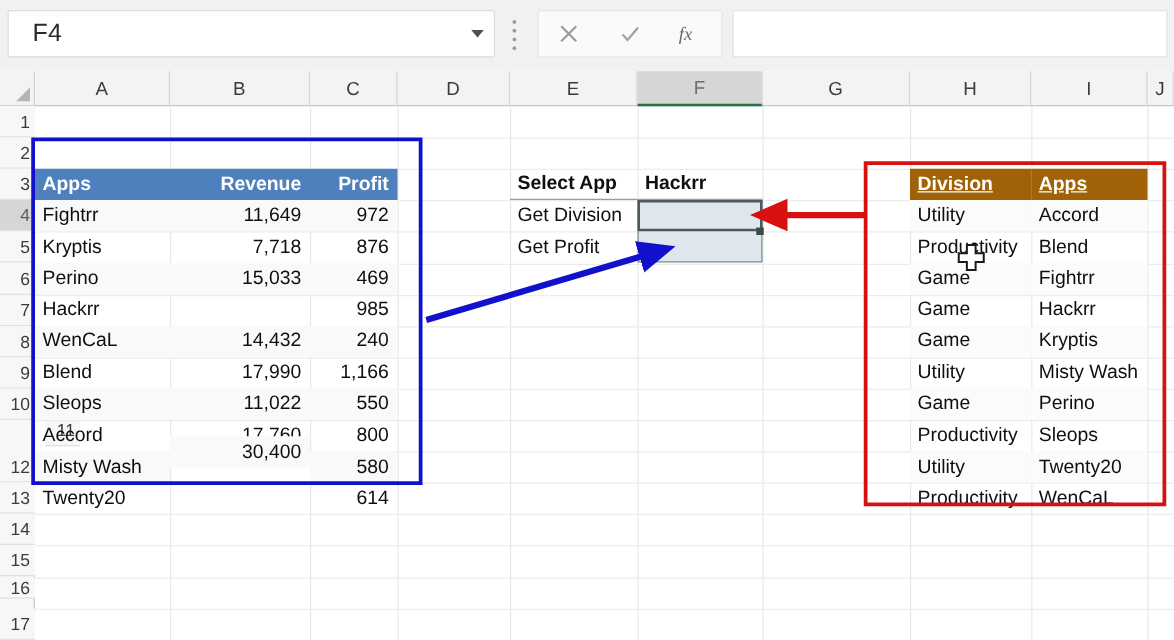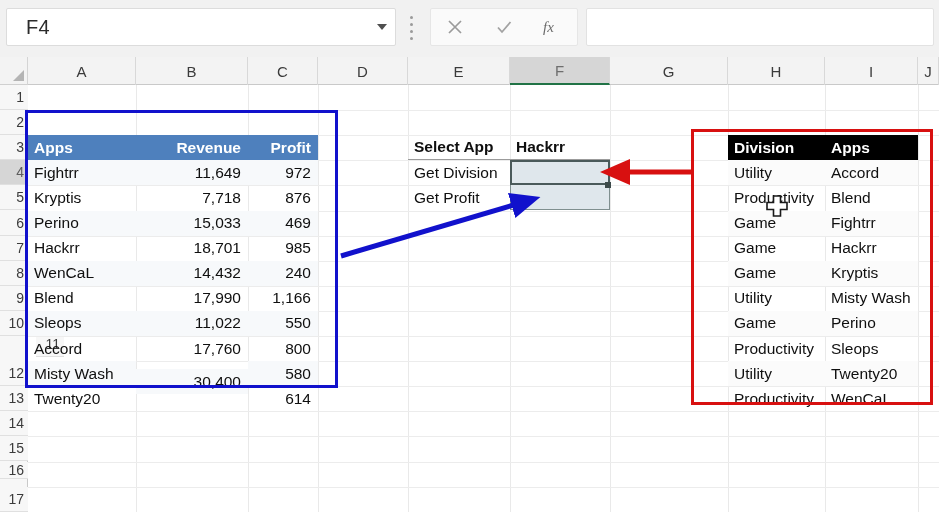--- a/index.html
+++ b/index.html
@@ -72,21 +72,21 @@
   .vline{position:absolute;top:0;bottom:0;width:1px;background:#e9e9e9;}
   .hline{position:absolute;left:0;right:0;height:1px;background:#ececec;}
 
   .cell{position:absolute;box-sizing:border-box;
         display:flex;align-items:center;
         font-size:15.5px;color:#0f0f0f;white-space:nowrap;overflow:hidden;}
   .cell.r{justify-content:flex-end;padding-right:7px;}
   .cell.l{justify-content:flex-start;padding-left:6px;}
   .cell.bold{font-weight:bold;}
   .hdr-blue{background:#4e80bd;color:#ffffff;font-weight:bold;}
-  .hdr-gray{background:#000000;color:#ffffff;font-weight:bold;}
+  .hdr-gray{background:#a16207;color:#ffffff;font-weight:bold;text-decoration:underline;}
   .band{background:#f7f9fb;}
   .band2{background:#fbfbfb;}
 
   .ulined{border-bottom:1px solid #9b9b9b;}
 
   
   .selfill{position:absolute;background:#dfe7ec;}
   .activecell{position:absolute;box-sizing:border-box;border:2px solid #4a5a5a;}
   .selrange{position:absolute;box-sizing:border-box;border:1px solid #7f8f8f;}
   .handle{position:absolute;width:6px;height:6px;background:#3c4a4a;}
@@ -213,36 +213,35 @@
         <div class="cell l band" style="left: 0px; width: 108px; top: 75.3px; height: 25.1px;">Fightrr</div>
         <div class="cell r band" style="left: 108px; width: 112px; top: 75.3px; height: 25.1px;">11,649</div>
         <div class="cell r band" style="left: 220px; width: 70px; top: 75.3px; height: 25.1px;">972</div>
         <div class="cell l " style="left: 0px; width: 108px; top: 100.4px; height: 25.1px;">Kryptis</div>
         <div class="cell r " style="left: 108px; width: 112px; top: 100.4px; height: 25.1px;">7,718</div>
         <div class="cell r " style="left: 220px; width: 70px; top: 100.4px; height: 25.1px;">876</div>
         <div class="cell l band" style="left: 0px; width: 108px; top: 125.5px; height: 25.1px;">Perino</div>
         <div class="cell r band" style="left: 108px; width: 112px; top: 125.5px; height: 25.1px;">15,033</div>
         <div class="cell r band" style="left: 220px; width: 70px; top: 125.5px; height: 25.1px;">469</div>
         <div class="cell l " style="left: 0px; width: 108px; top: 150.6px; height: 25.1px;">Hackrr</div>
-        <div class="cell r " style="left: 108px; width: 112px; top: 150.6px; height: 25.1px;">18,701</div>
         <div class="cell r " style="left: 220px; width: 70px; top: 150.6px; height: 25.1px;">985</div>
         <div class="cell l band" style="left: 0px; width: 108px; top: 175.7px; height: 25.1px;">WenCaL</div>
         <div class="cell r band" style="left: 108px; width: 112px; top: 175.7px; height: 25.1px;">14,432</div>
         <div class="cell r band" style="left: 220px; width: 70px; top: 175.7px; height: 25.1px;">240</div>
         <div class="cell l " style="left: 0px; width: 108px; top: 200.8px; height: 25.1px;">Blend</div>
         <div class="cell r " style="left: 108px; width: 112px; top: 200.8px; height: 25.1px;">17,990</div>
         <div class="cell r " style="left: 220px; width: 70px; top: 200.8px; height: 25.1px;">1,166</div>
         <div class="cell l band" style="left: 0px; width: 108px; top: 225.9px; height: 25.1px;">Sleops</div>
         <div class="cell r band" style="left: 108px; width: 112px; top: 225.9px; height: 25.1px;">11,022</div>
         <div class="cell r band" style="left: 220px; width: 70px; top: 225.9px; height: 25.1px;">550</div>
         <div class="cell l " style="left: 0px; width: 108px; top: 251px; height: 25.1px;">Accord</div>
         <div class="cell r " style="left: 108px; width: 112px; top: 251px; height: 25.1px;">17,760</div>
         <div class="cell r " style="left: 220px; width: 70px; top: 251px; height: 25.1px;">800</div>
         <div class="cell l band" style="left: 0px; width: 108px; top: 276.1px; height: 25.1px;">Misty Wash</div>
-        <div class="cell r band" style="left: 108px; width: 112px; top: 284px; height: 25.1px;">30,400</div>
+        <div class="cell r band" style="left: 108px; width: 112px; top: 264px; height: 25.1px;">30,400</div>
         <div class="cell r band" style="left: 220px; width: 70px; top: 276.1px; height: 25.1px;">580</div>
         <div class="cell l " style="left: 0px; width: 108px; top: 301.2px; height: 25.1px;">Twenty20</div>
         <div class="cell r " style="left: 220px; width: 70px; top: 301.2px; height: 25.1px;">614</div>
         <div class="cell l bold ulined" style="left: 380px; width: 102px; top: 50.2px; height: 25.1px;">Select App</div>
         <div class="cell l bold ulined" style="left: 482px; width: 100px; top: 50.2px; height: 25.1px;">Hackrr</div>
         <div class="cell l" style="left: 380px; width: 102px; top: 75.3px; height: 25.1px;">Get Division</div>
         <div class="cell l" style="left: 380px; width: 102px; top: 100.4px; height: 25.1px;">Get Profit</div>
         <div class="selfill" style="left: 482px; width: 100px; top: 75.3px; height: 50.2px;"></div>
         <div class="cell l" style="left: 482px; width: 100px; top: 75.3px; height: 25.1px;"></div>
         <div class="cell l" style="left: 482px; width: 100px; top: 100.4px; height: 25.1px;"></div>

